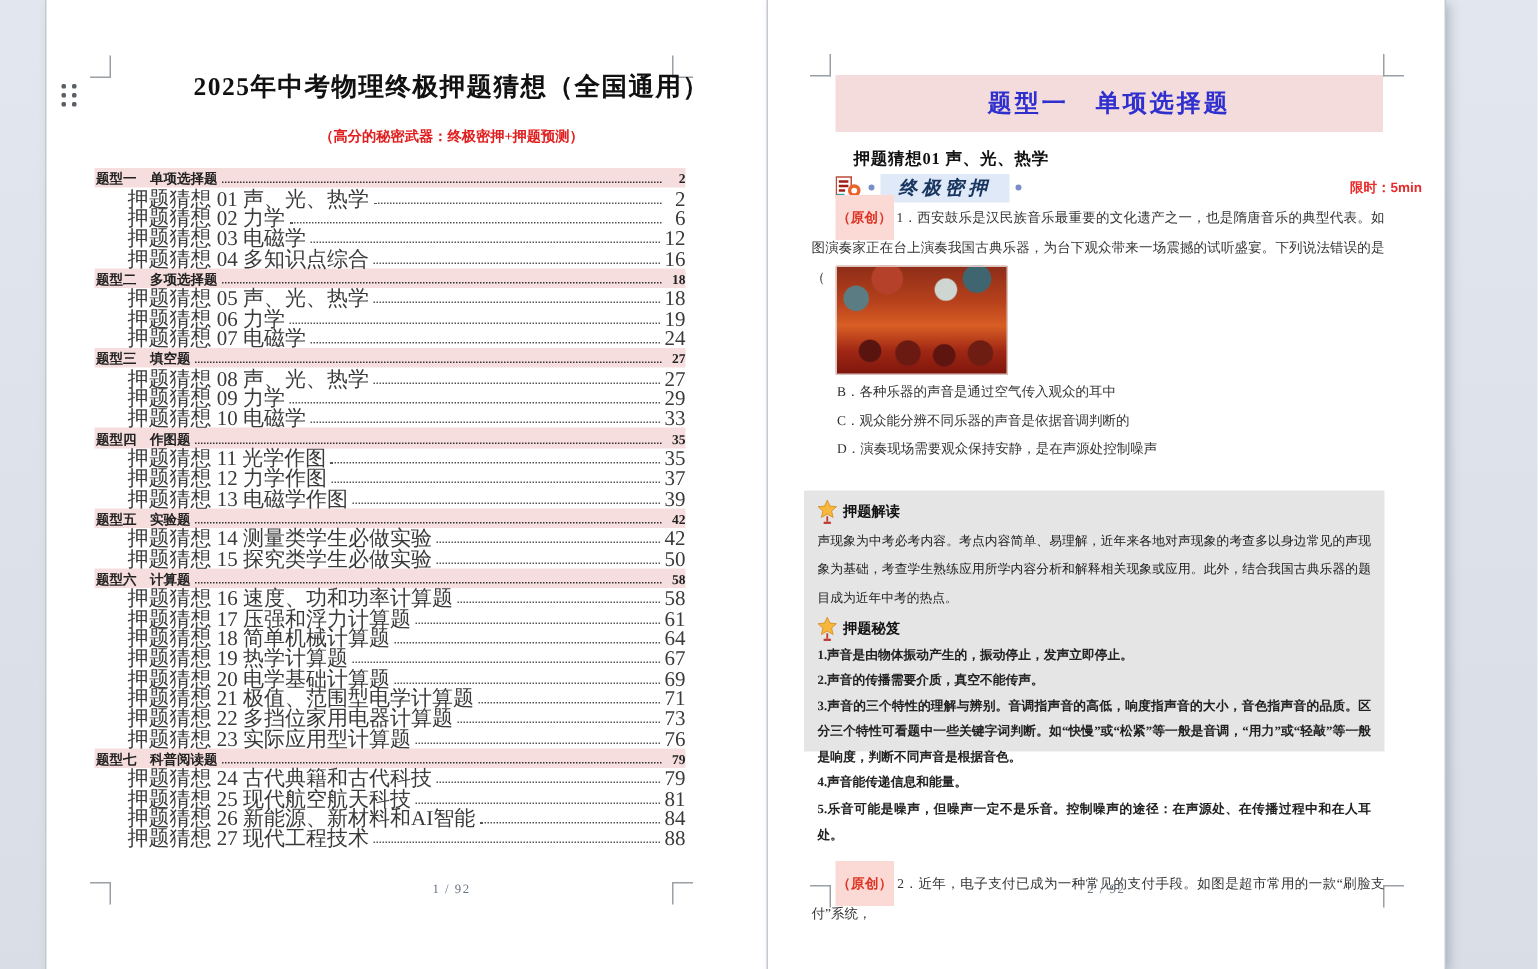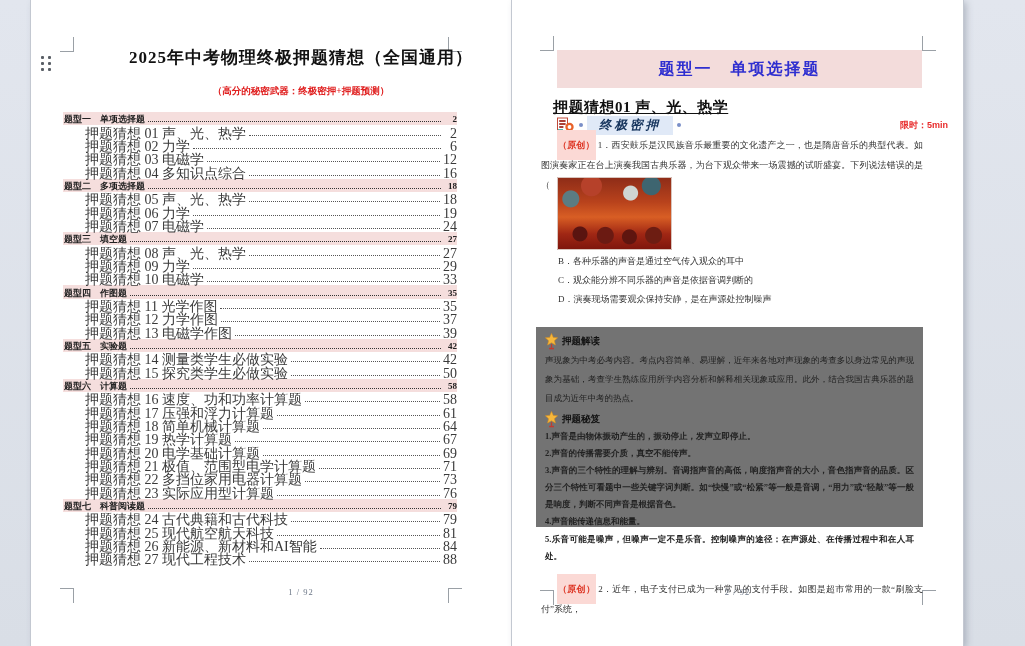--- a/index.html
+++ b/index.html
@@ -42,22 +42,22 @@
   .toc-row .pg{line-height:11px;text-align:right;min-width:13px;white-space:nowrap;}
   .toc-row.l1{background:#f5dedd;font-weight:bold;font-size:9px;color:#222;padding-left:1px;}
   .toc-row.l1 .dots{border-bottom:1px dotted #333;}
   .page-footer{position:absolute;top:587px;left:0;right:0;text-align:center;
     font-size:8.5px;color:#6b7686;letter-spacing:1px;}
 
   
   .banner{position:absolute;top:50px;left:45px;width:365px;height:38px;background:#f3dcdb;
     display:flex;align-items:center;justify-content:center;}
   .banner span{font-size:16px;font-weight:bold;color:#2f2fd0;letter-spacing:2px;}
-  .section-heading{position:absolute;top:98px;left:41px;font-size:15px;font-weight:bold;
-    color:#111;text-decoration:underline;letter-spacing:.5px;}
+  .section-heading{position:absolute;top:98px;left:57px;font-size:11px;font-weight:bold;
+    color:#111;letter-spacing:.5px;}
   .stamp-row{position:absolute;top:114px;left:45px;right:15px;height:22px;display:flex;align-items:center;}
   .stamp-label{font-weight:bold;font-style:italic;font-size:12.5px;color:#17355e;letter-spacing:3px;
     background:rgba(199,215,240,.55);padding:1px 12px;margin:0 2px;}
   .stamp-dot{width:4px;height:4px;border-radius:50%;background:#7a8fc8;margin:0 2px;}
   .time-limit{margin-left:auto;font-size:9px;font-weight:bold;color:#e82c2c;font-family:"Liberation Sans","DejaVu Sans",sans-serif;}
   .q{position:absolute;left:29px;width:382px;font-size:9px;line-height:20px;color:#333;
     text-indent:16px;margin:0;text-align:justify;}
   #q1{top:135px;}
   #q2{top:559px;margin-top:20px;}
   .tag{color:#dd3322;font-weight:bold;background:#fbd9d5;padding:10px 1px;margin-right:2px;}
@@ -68,21 +68,21 @@
       radial-gradient(circle at 30% 12%, #b6412a 0 10px, rgba(182,65,42,0) 11px),
       radial-gradient(circle at 12% 30%, #5b7c82 0 8px, rgba(91,124,130,0) 9px),
       radial-gradient(circle at 20% 78%, #5a1410 0 7px, rgba(90,20,16,0) 8px),
       radial-gradient(circle at 42% 80%, #6b1a12 0 8px, rgba(107,26,18,0) 9px),
       radial-gradient(circle at 63% 82%, #5f150f 0 7px, rgba(95,21,15,0) 8px),
       radial-gradient(circle at 84% 80%, #6d1d12 0 8px, rgba(109,29,18,0) 9px),
       linear-gradient(180deg,#8d2c18 0%,#b8421c 34%,#d85e24 55%,#a02714 78%,#7d150c 100%);
     box-shadow:0 0 0 1px #d8c4bd inset;}
   .options{position:absolute;top:252px;left:46px;width:370px;font-size:9px;color:#333;}
   .options div{line-height:19px;white-space:nowrap;}
-  .hl-box{position:absolute;top:327px;left:24px;width:387px;height:200px;background:#737373;
+  .hl-box{position:absolute;top:327px;left:24px;width:387px;height:174px;background:#e5e5e5;
     box-sizing:border-box;padding:5px 9px 4px 9px;}
   .hl-head{display:flex;align-items:center;height:18px;font-size:9.5px;font-weight:bold;color:#111;}
   .hl-head svg{margin-right:4px;}
   .hl-text{font-size:8.5px;line-height:19px;color:#222;text-align:justify;margin:1px 0 2px 0;}
   .secrets div{font-size:8.5px;line-height:17.1px;color:#222;text-align:justify;font-weight:bold;}
 </style>
 </head>
 <body>
 
 <div class="stage">

